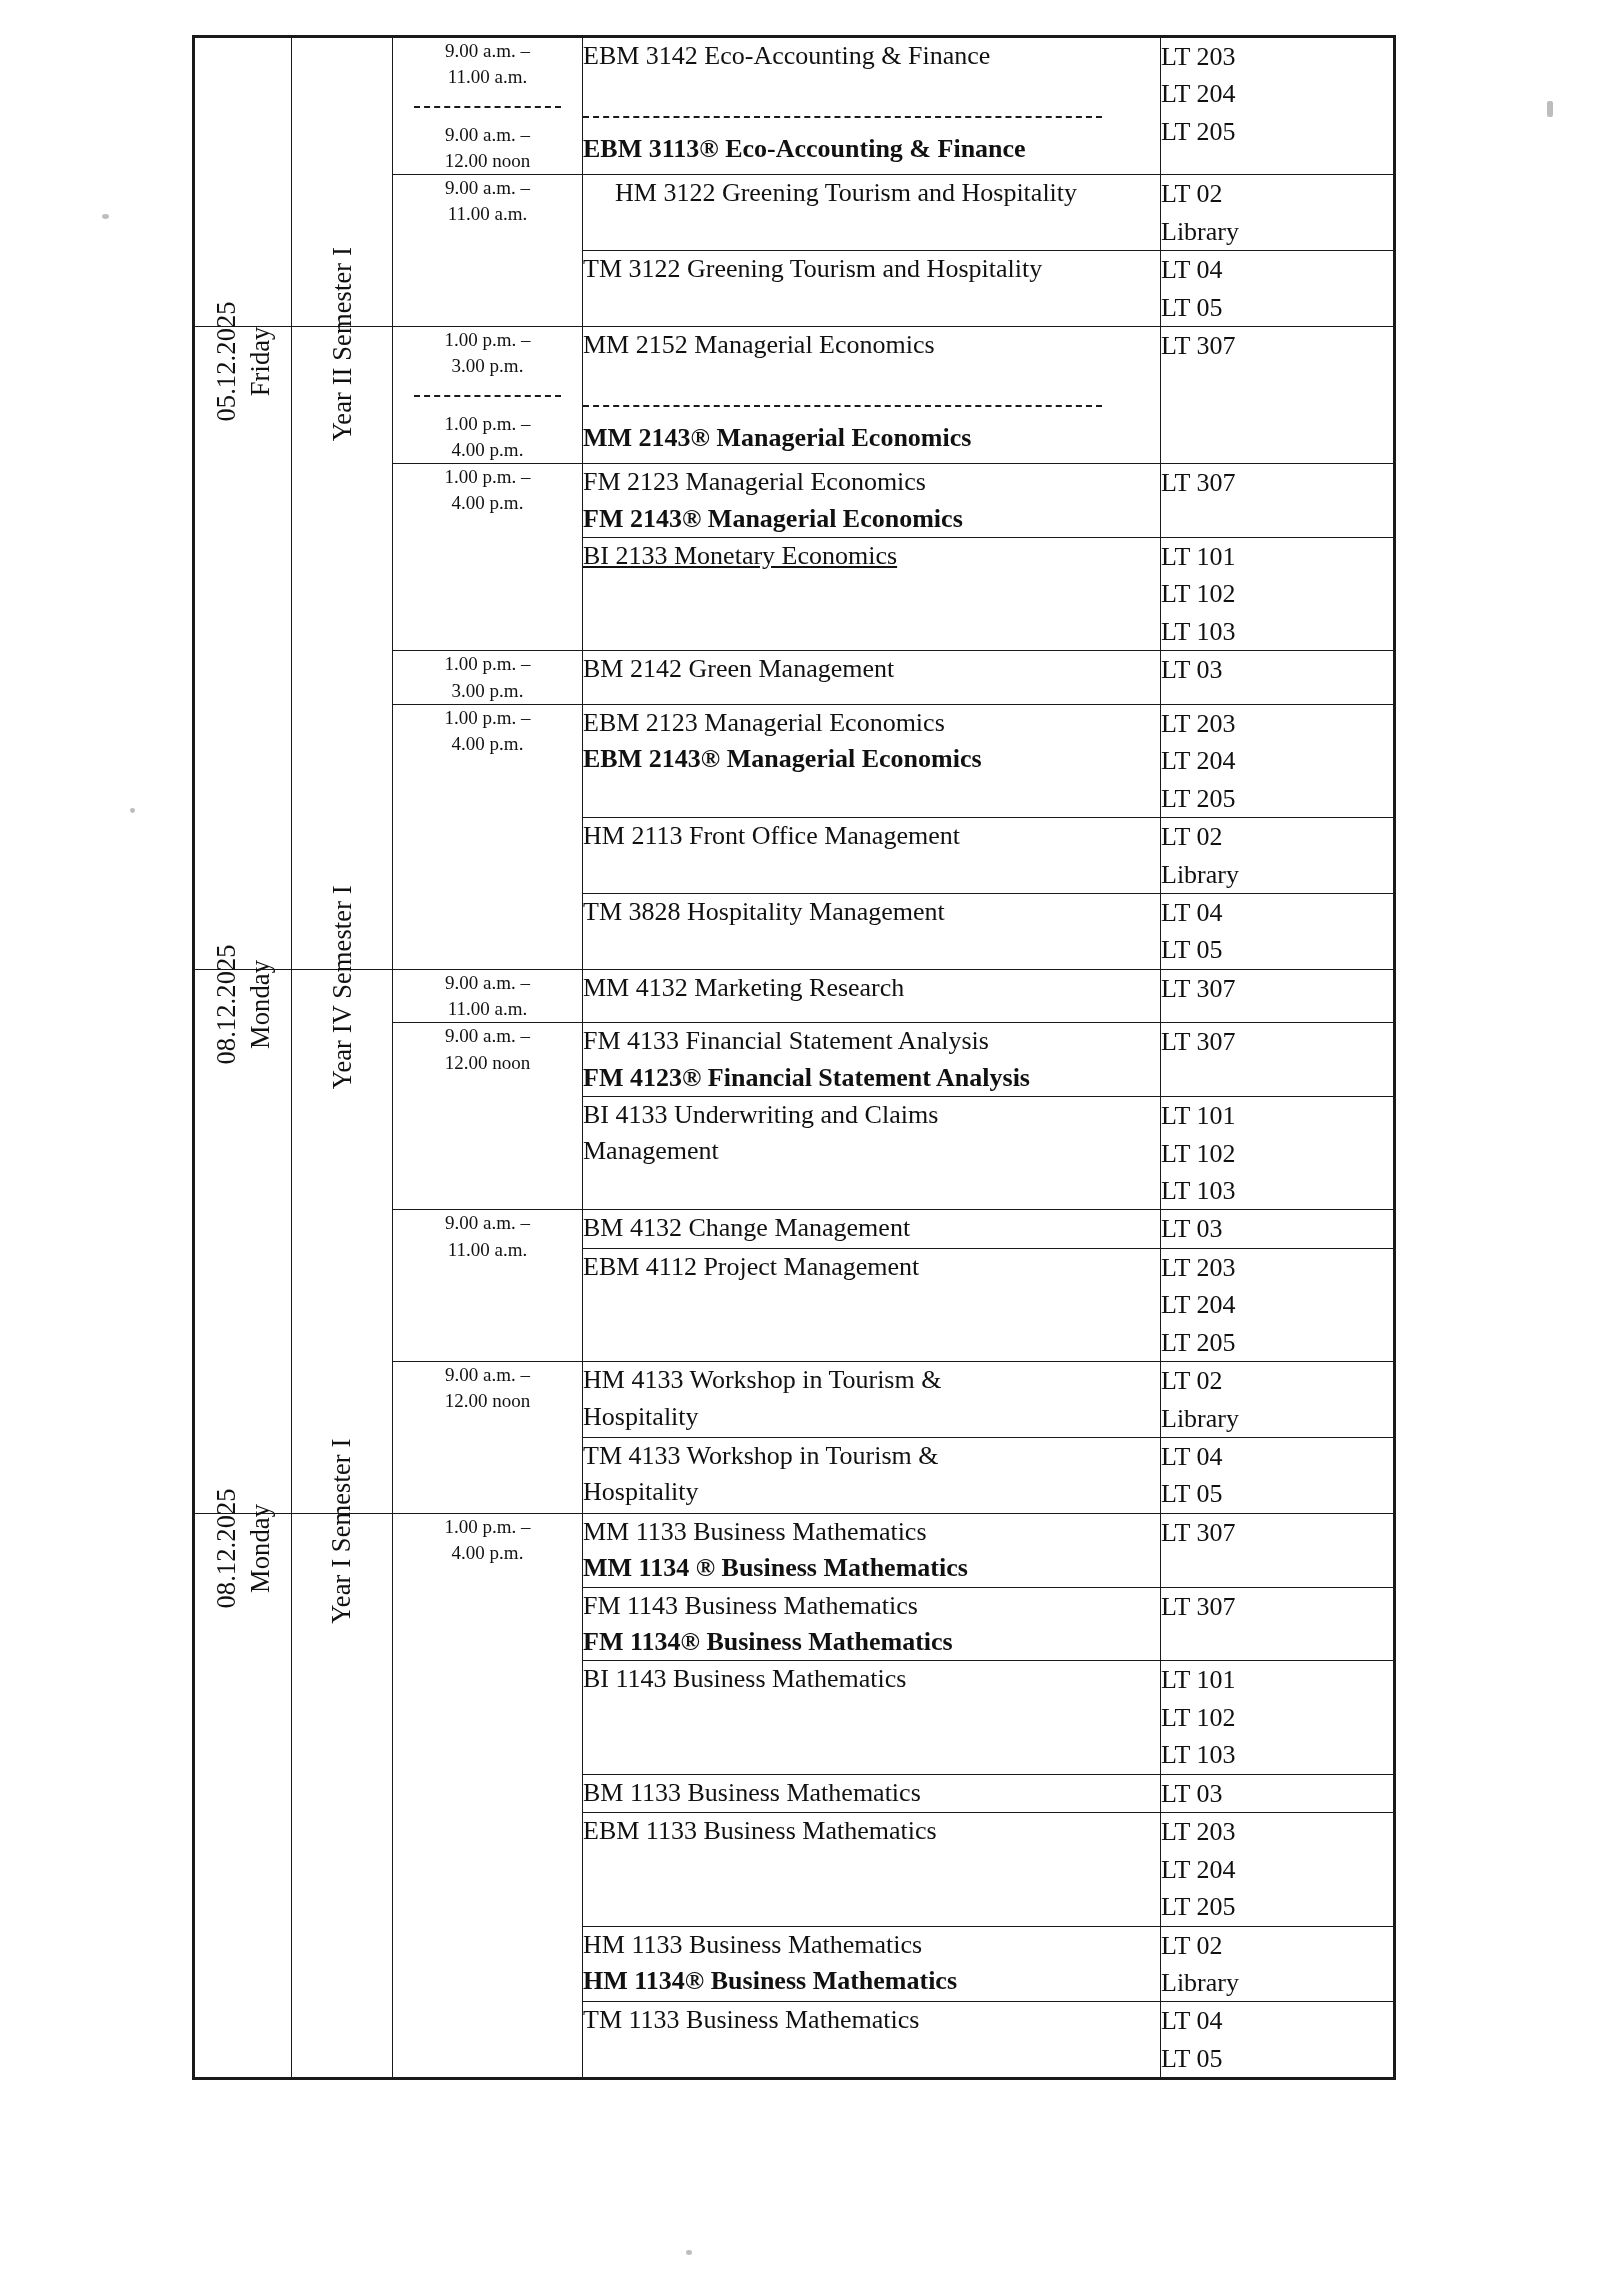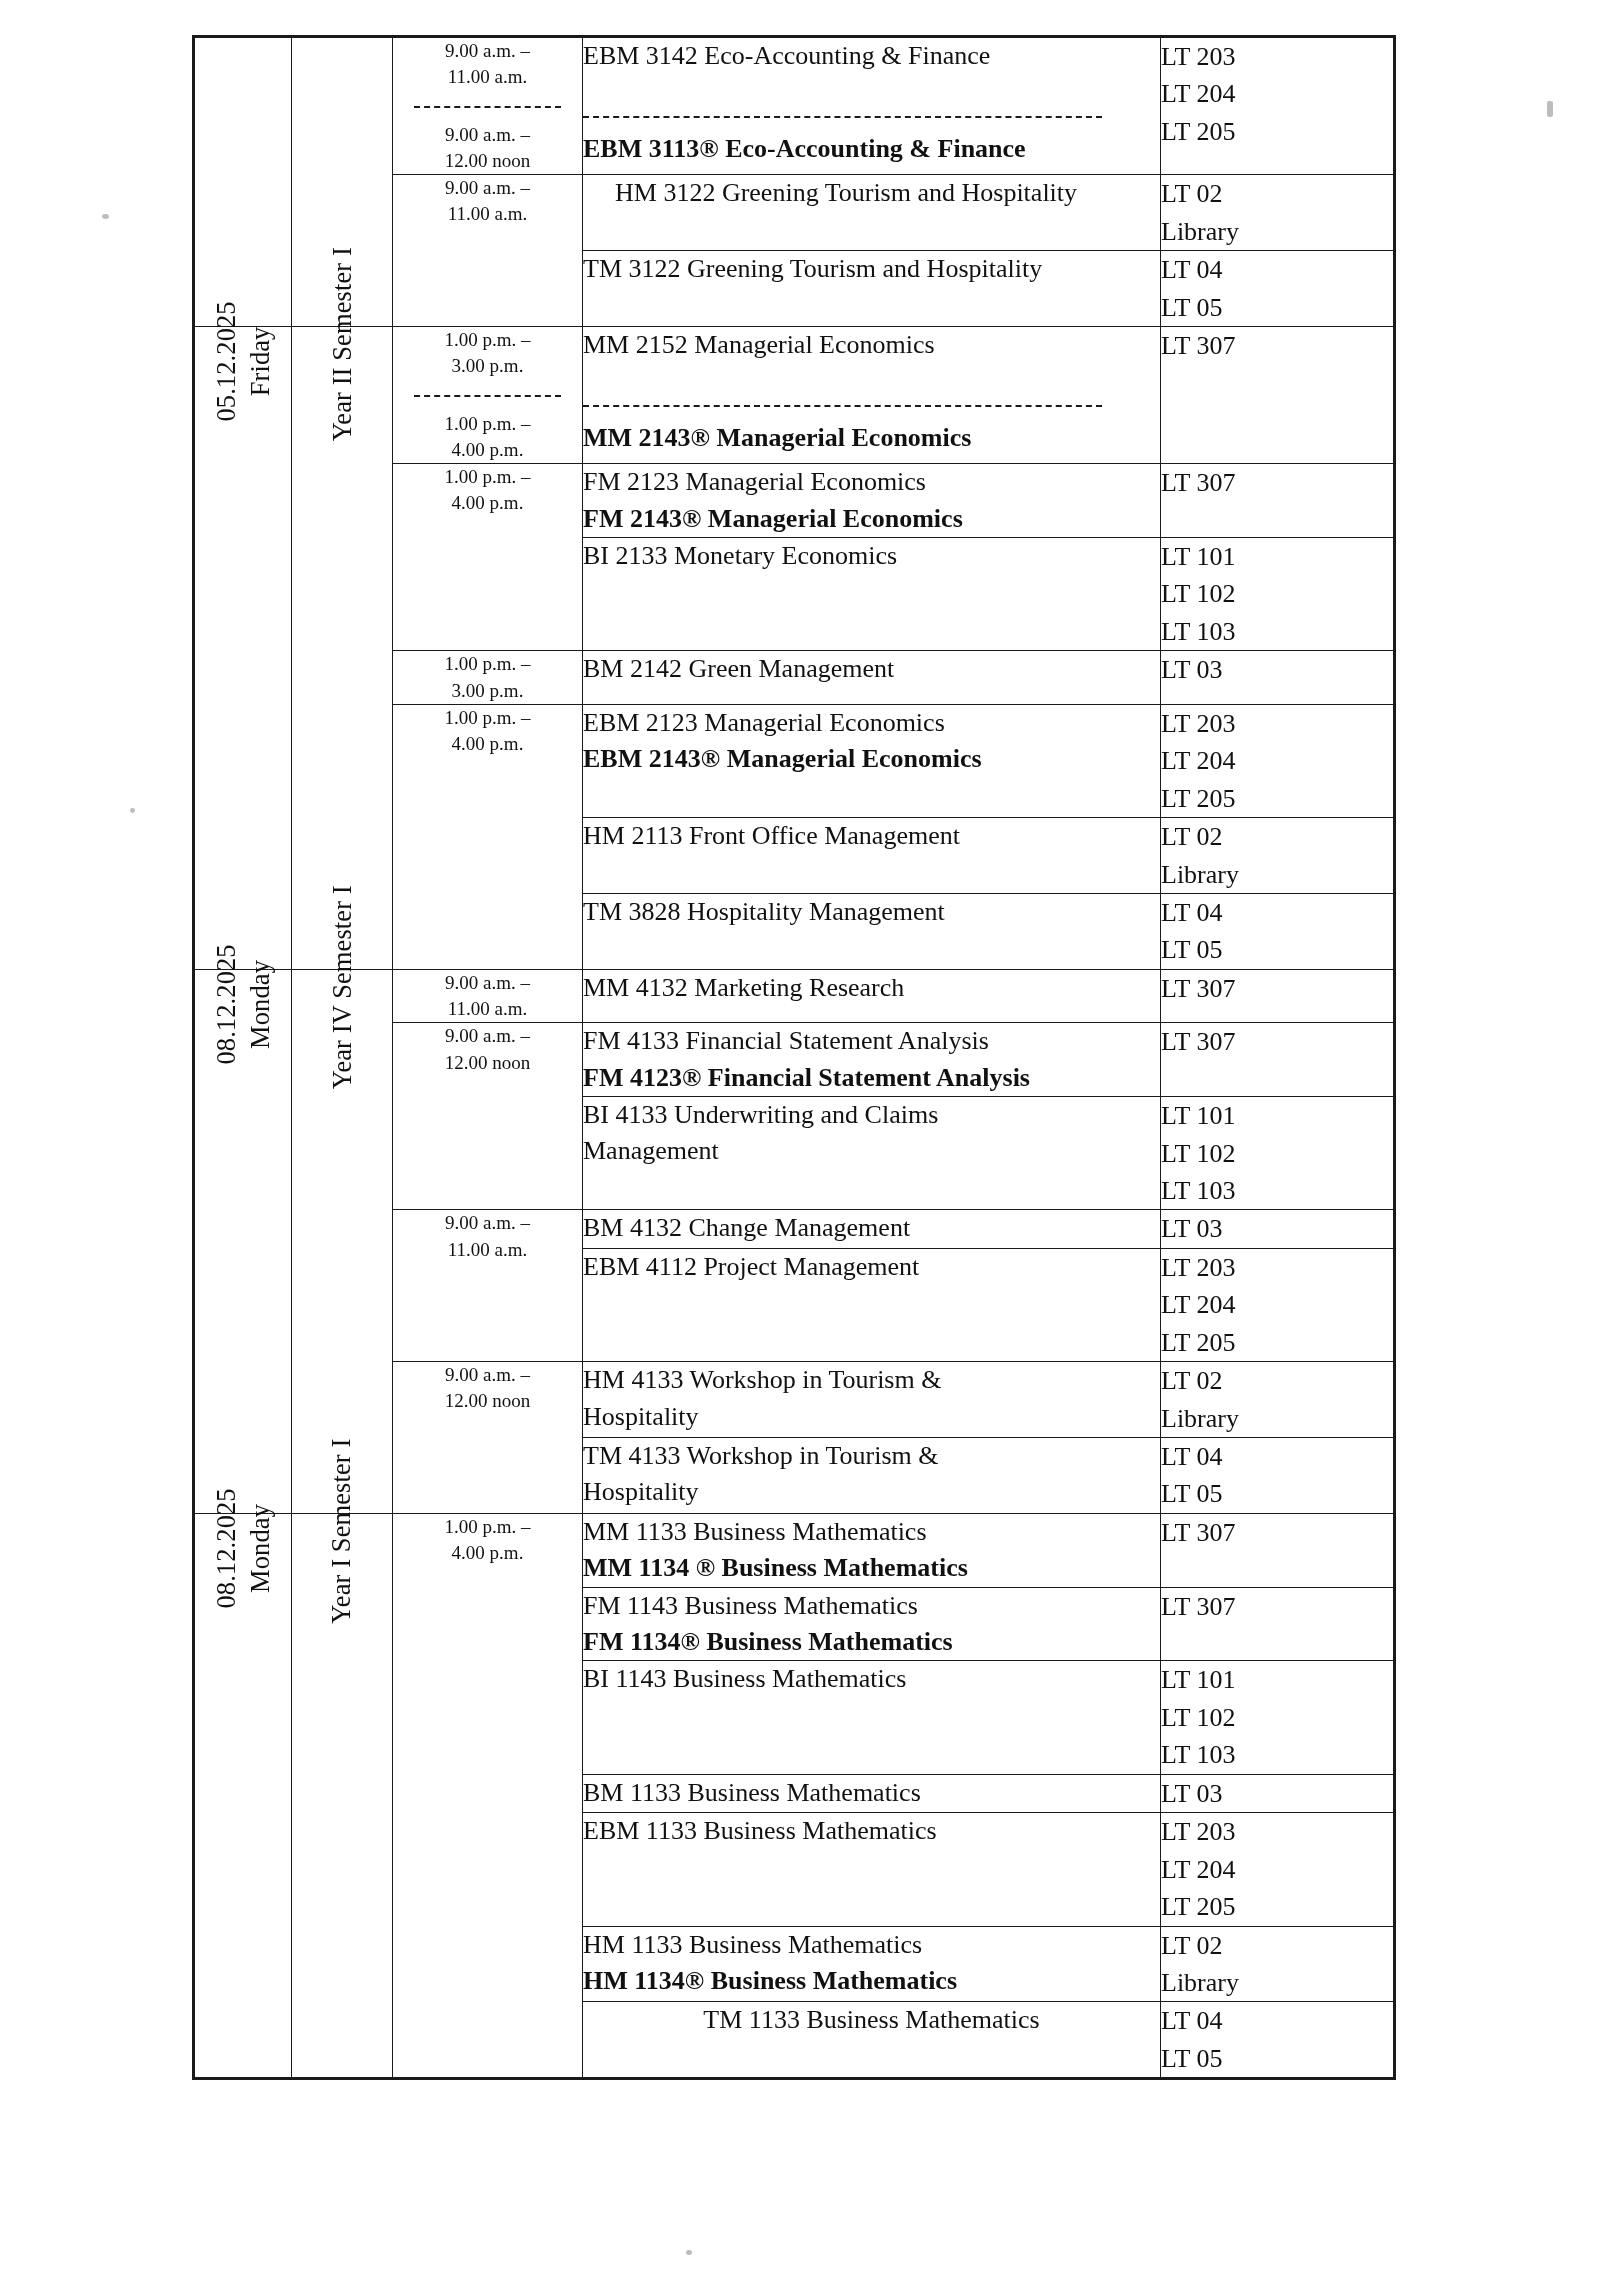--- a/index.html
+++ b/index.html
@@ -213,21 +213,21 @@
           </td>
           <td class="subj">
             <span class="s-line">FM 2123 Managerial Economics</span>
             <span class="s-line b">FM 2143® Managerial Economics</span>
           </td>
           <td class="venue">
             <span class="v-line">LT 307</span>
           </td>
         </tr>
         <tr>
-          <td class="subj" style="min-height: 116px;">
+          <td class="subj" style="min-height: 116px; text-decoration: underline;">
             <span class="s-line">BI 2133 Monetary Economics</span>
           </td>
           <td class="venue">
             <span class="v-line">LT 101</span>
             <span class="v-line">LT 102</span>
             <span class="v-line">LT 103</span>
           </td>
         </tr>
         <tr>
           <td class="time" rowspan="1">
@@ -436,21 +436,21 @@
           <td class="subj">
             <span class="s-line">HM 1133 Business Mathematics</span>
             <span class="s-line b">HM 1134® Business Mathematics</span>
           </td>
           <td class="venue">
             <span class="v-line">LT 02</span>
             <span class="v-line">Library</span>
           </td>
         </tr>
         <tr>
-          <td class="subj" style="min-height: 69px; text-align: center;">
+          <td class="subj" style="min-height: 69px;">
             <span class="s-line">TM 1133 Business Mathematics</span>
           </td>
           <td class="venue">
             <span class="v-line">LT 04</span>
             <span class="v-line">LT 05</span>
           </td>
         </tr>
       </tbody>
   </table>
 </div>

